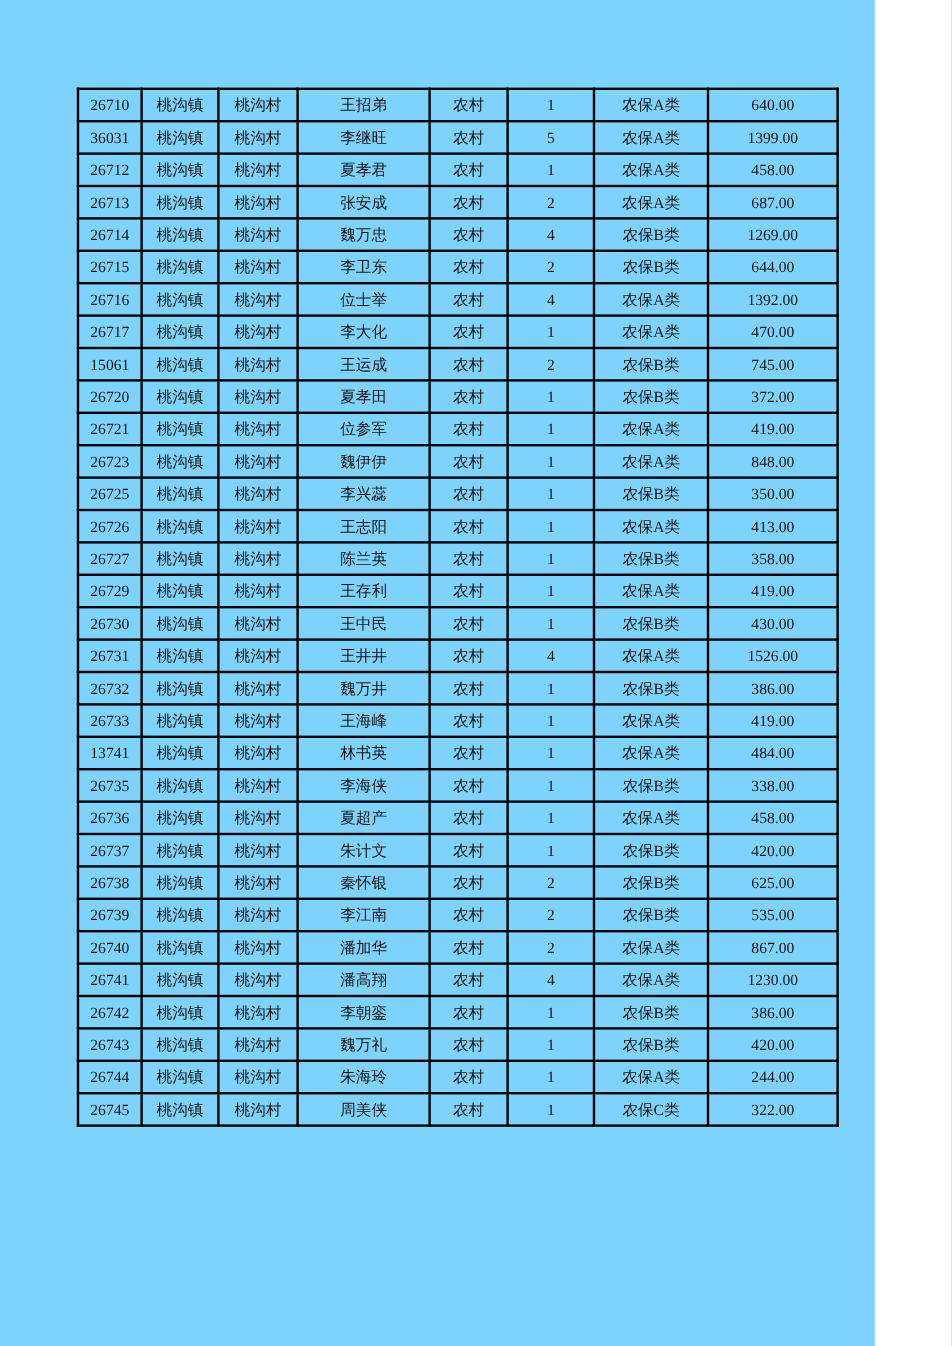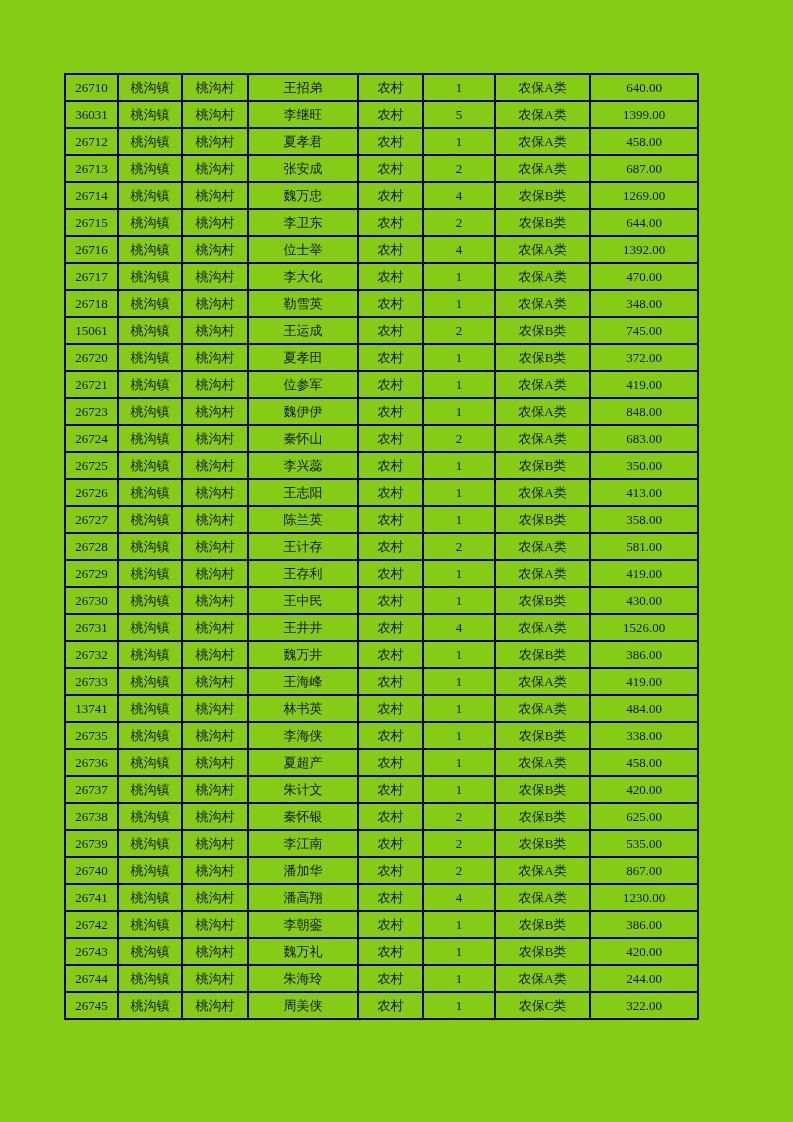--- a/index.html
+++ b/index.html
@@ -9,23 +9,23 @@
   body {
     width: 793px;
     height: 1122px;
     background: #ffffff;
     position: relative;
     font-family: "Liberation Serif", "DejaVu Serif", serif;
   }
   .page {
     position: absolute;
     left: 0; top: 0;
-    width: 793px;
+    width: 729px;
     height: 1122px;
-    background: #84cc16;
+    background: #7dd3fc;
     text-decoration: underline;
   }
   table.data-table {
     position: absolute;
     left: 64px;
     top: 73px;
     border-collapse: collapse;
     table-layout: fixed;
     width: 633px;
   }
@@ -139,30 +139,20 @@
           <td>26717</td>
           <td>桃沟镇</td>
           <td>桃沟村</td>
           <td>李大化</td>
           <td>农村</td>
           <td>1</td>
           <td>农保A类</td>
           <td>470.00</td>
         </tr>
         <tr>
-          <td>26718</td>
-          <td>桃沟镇</td>
-          <td>桃沟村</td>
-          <td>勒雪英</td>
-          <td>农村</td>
-          <td>1</td>
-          <td>农保A类</td>
-          <td>348.00</td>
-        </tr>
-        <tr>
           <td>15061</td>
           <td>桃沟镇</td>
           <td>桃沟村</td>
           <td>王运成</td>
           <td>农村</td>
           <td>2</td>
           <td>农保B类</td>
           <td>745.00</td>
         </tr>
         <tr>
@@ -189,30 +179,20 @@
           <td>26723</td>
           <td>桃沟镇</td>
           <td>桃沟村</td>
           <td>魏伊伊</td>
           <td>农村</td>
           <td>1</td>
           <td>农保A类</td>
           <td>848.00</td>
         </tr>
         <tr>
-          <td>26724</td>
-          <td>桃沟镇</td>
-          <td>桃沟村</td>
-          <td>秦怀山</td>
-          <td>农村</td>
-          <td>2</td>
-          <td>农保A类</td>
-          <td>683.00</td>
-        </tr>
-        <tr>
           <td>26725</td>
           <td>桃沟镇</td>
           <td>桃沟村</td>
           <td>李兴蕊</td>
           <td>农村</td>
           <td>1</td>
           <td>农保B类</td>
           <td>350.00</td>
         </tr>
         <tr>
@@ -227,30 +207,20 @@
         </tr>
         <tr>
           <td>26727</td>
           <td>桃沟镇</td>
           <td>桃沟村</td>
           <td>陈兰英</td>
           <td>农村</td>
           <td>1</td>
           <td>农保B类</td>
           <td>358.00</td>
-        </tr>
-        <tr>
-          <td>26728</td>
-          <td>桃沟镇</td>
-          <td>桃沟村</td>
-          <td>王计存</td>
-          <td>农村</td>
-          <td>2</td>
-          <td>农保A类</td>
-          <td>581.00</td>
         </tr>
         <tr>
           <td>26729</td>
           <td>桃沟镇</td>
           <td>桃沟村</td>
           <td>王存利</td>
           <td>农村</td>
           <td>1</td>
           <td>农保A类</td>
           <td>419.00</td>

